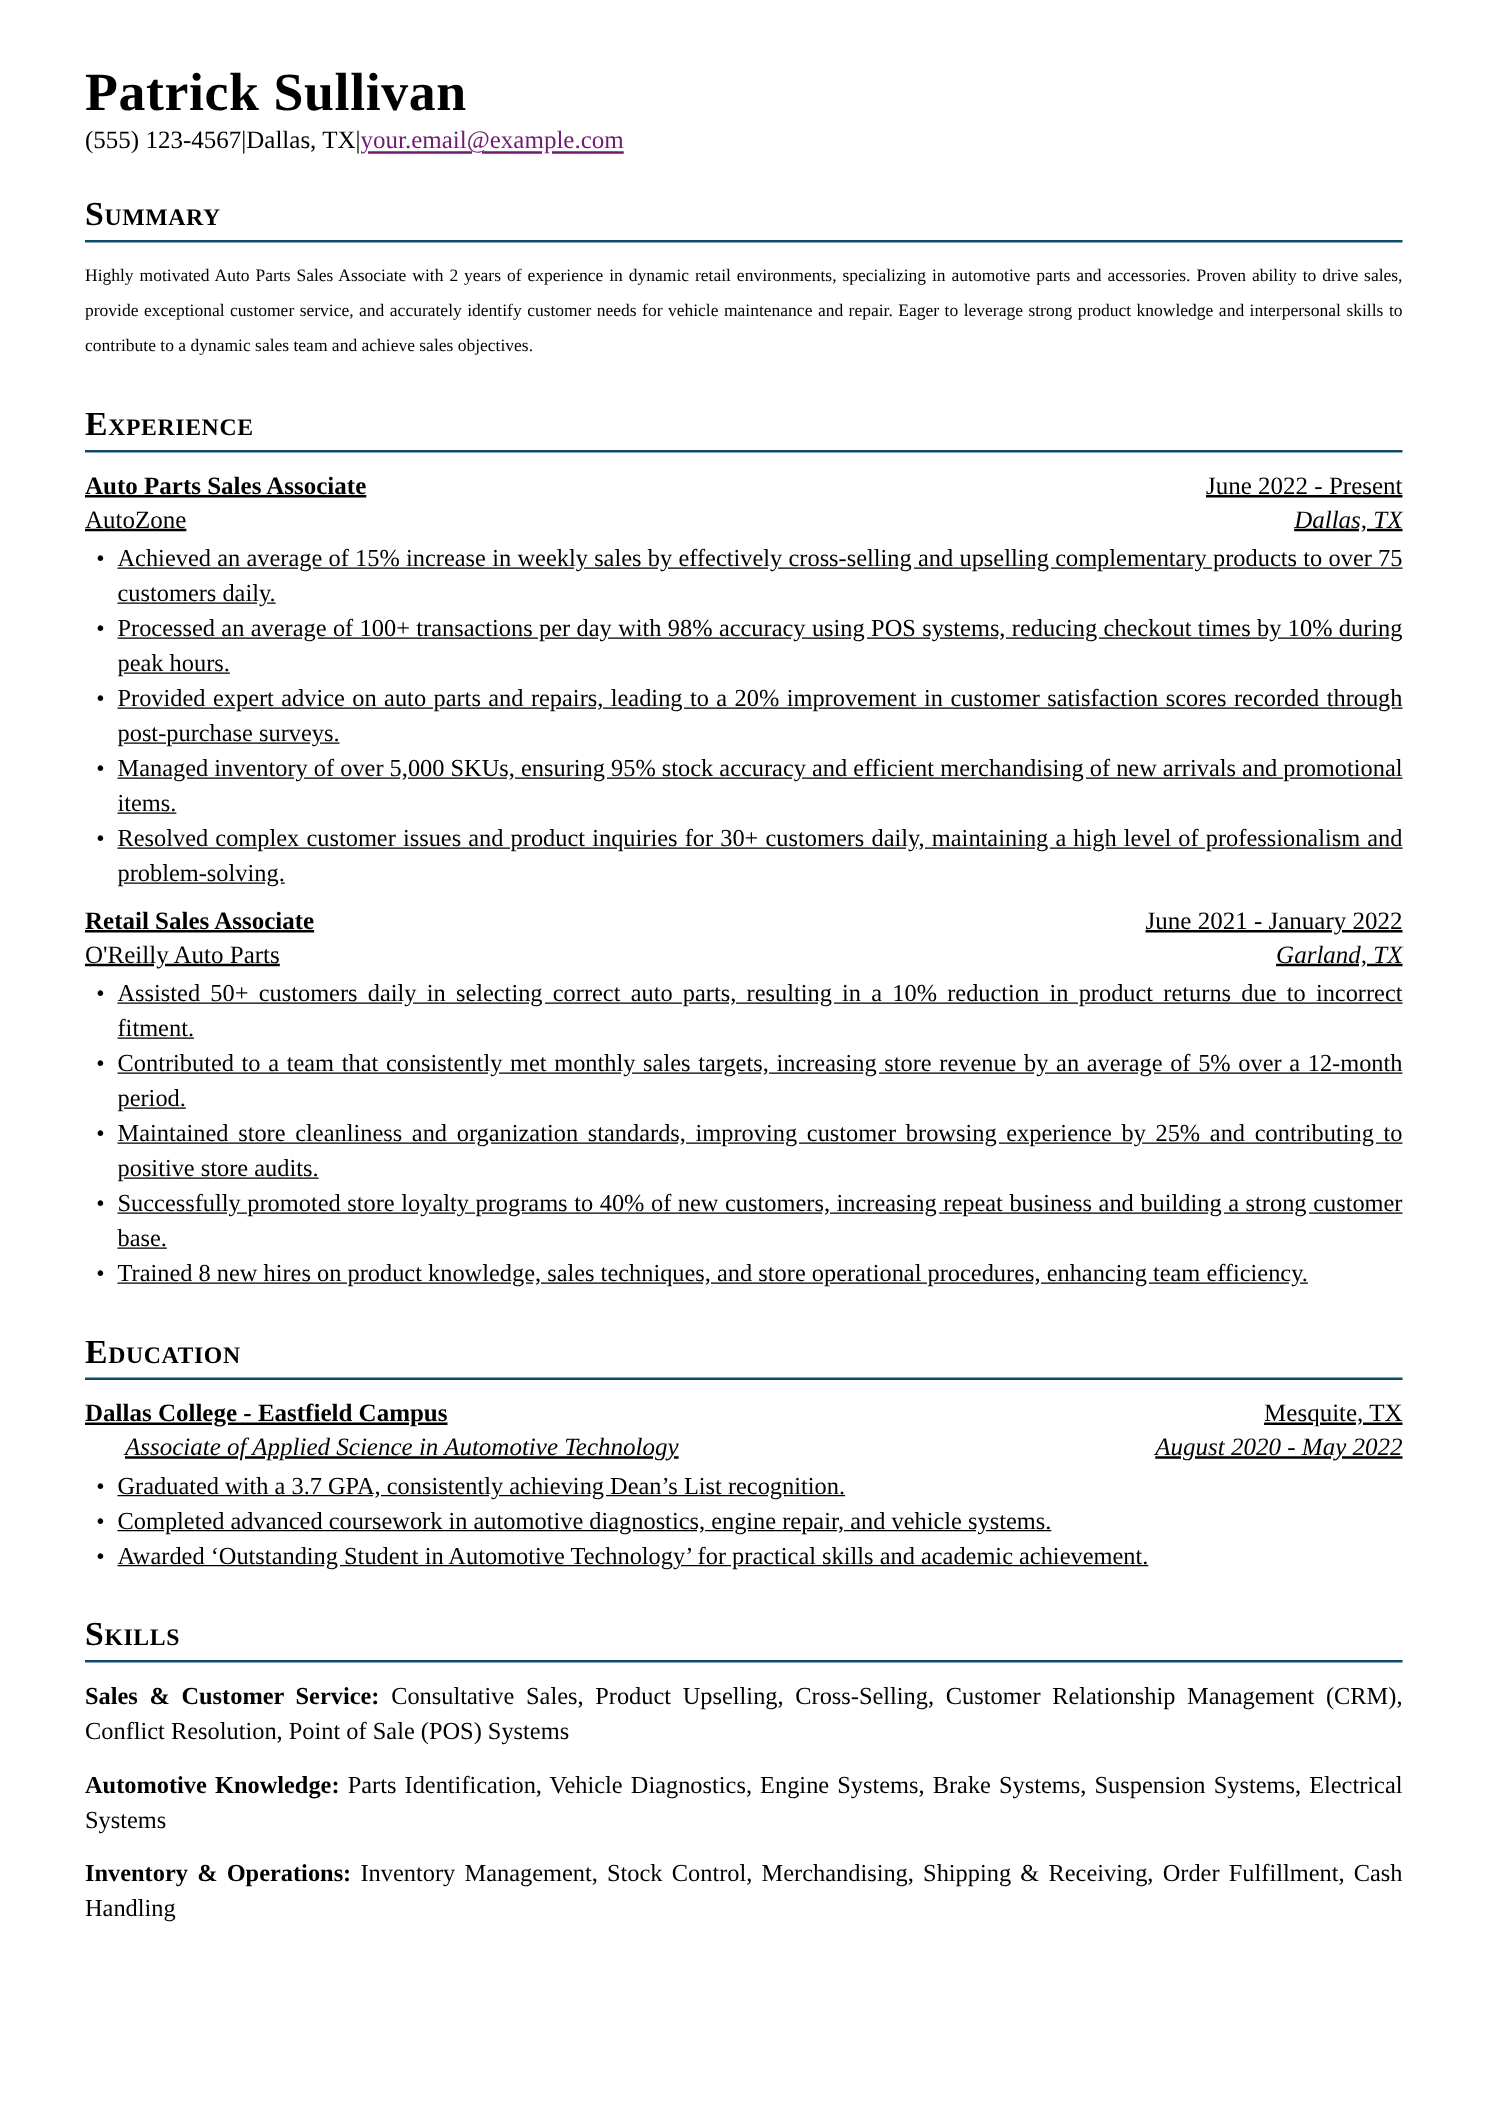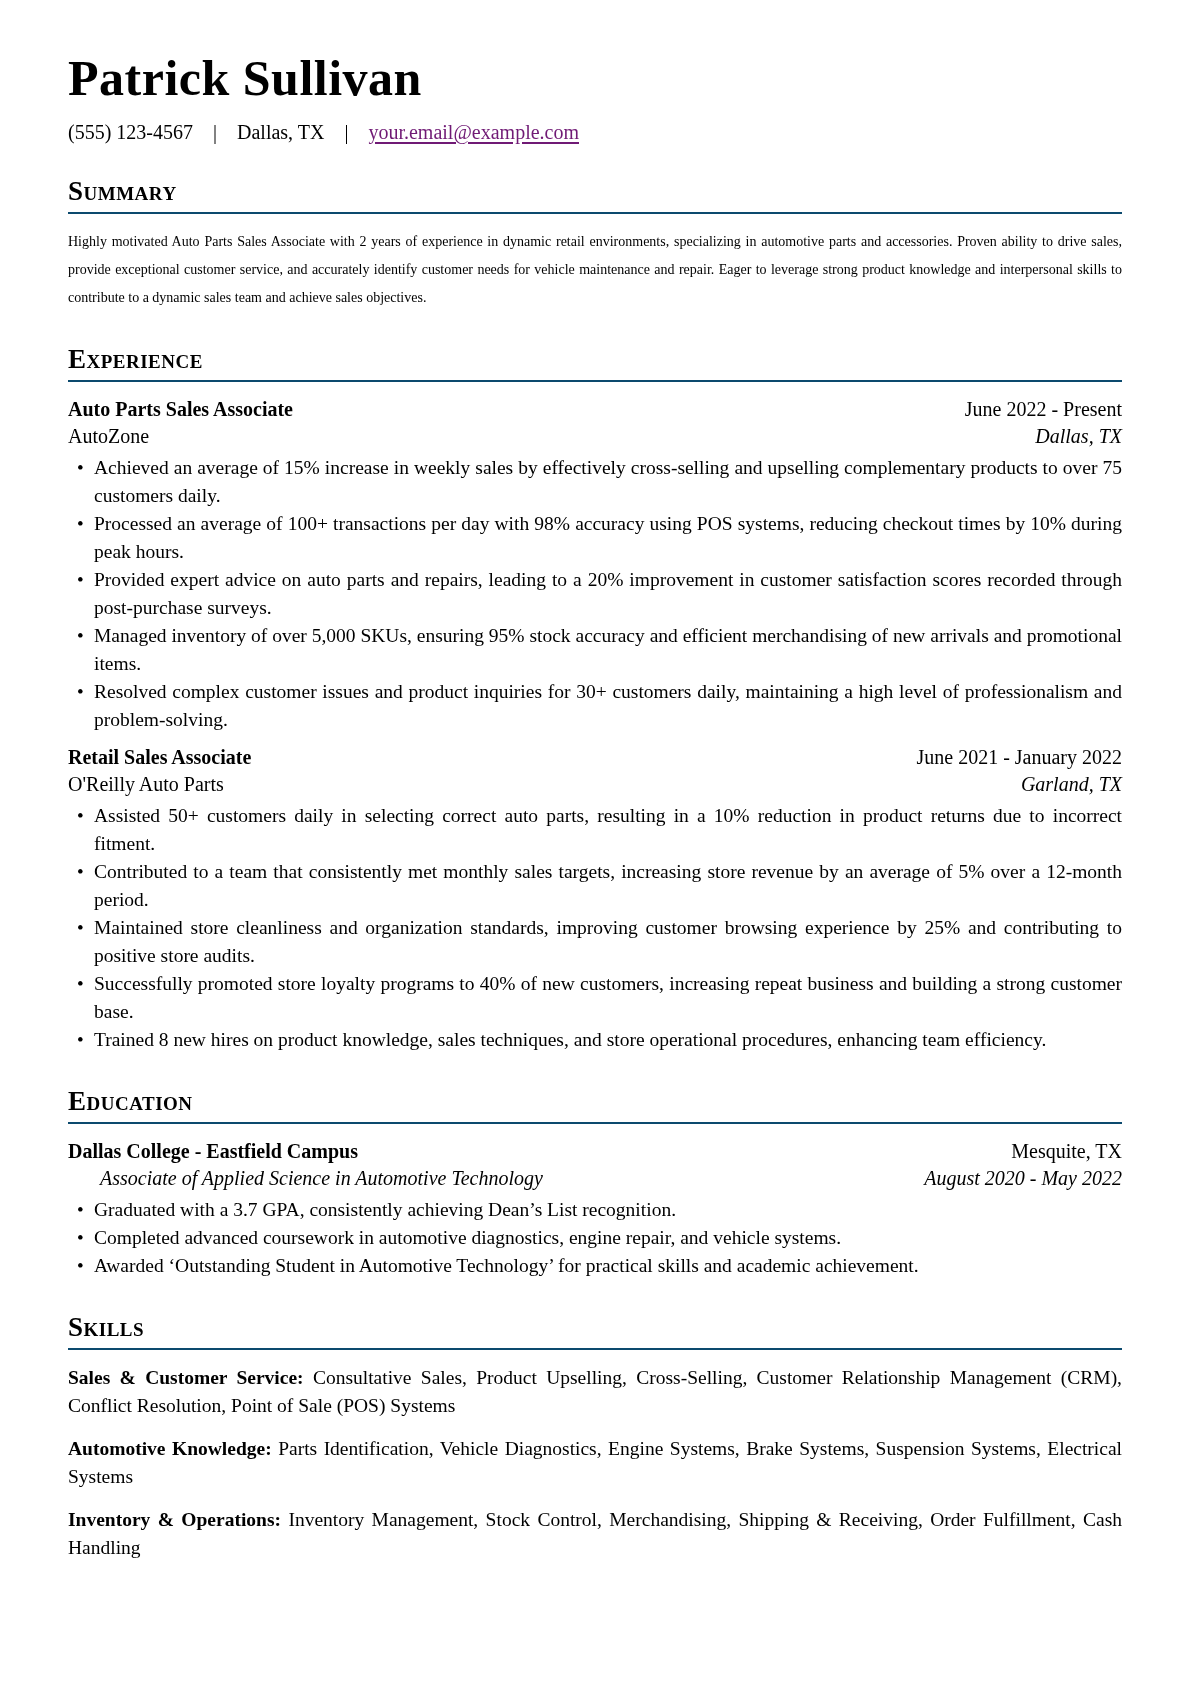--- a/index.html
+++ b/index.html
@@ -11,31 +11,31 @@
   }
   .page {
     width: 1190px;
     min-height: 1683px;
     margin: 0 auto;
     background: #ffffff;
     padding: 52px 68px 60px 68px;
   }
   
   .name {
-    font-size: 50px;
+    font-size: 43px;
     font-weight: bold;
     line-height: 1.05;
     letter-spacing: 0.5px;
   }
   .contact {
-    margin-top: 16px;
+    margin-top: 4px;
     font-size: 20px;
     display: flex;
     align-items: flex-end;
-    gap: 20px;
+    gap: 0;
   }
   .contact .sep { color: #000; }
   .contact a.email {
     color: #701a75;
     text-decoration: underline;
     text-underline-offset: 3px;
   }
   
   h2.section-title {
     font-size: 27px;
@@ -48,21 +48,21 @@
     margin-bottom: 14px;
   }
   
   .body-text {
     font-size: 14px;
     line-height: 28px;
     text-align: justify;
     hyphens: auto;
   }
   
-  .entry { margin-bottom: 10px; }
+  .entry { margin-bottom: 10px; text-decoration: underline; }
   .entry-row {
     display: flex;
     justify-content: space-between;
     align-items: baseline;
     font-size: 20px;
     line-height: 27px;
   }
   .entry-title { font-weight: bold; }
   .entry-dates { font-weight: normal; }
   .entry-company { font-weight: normal; }

